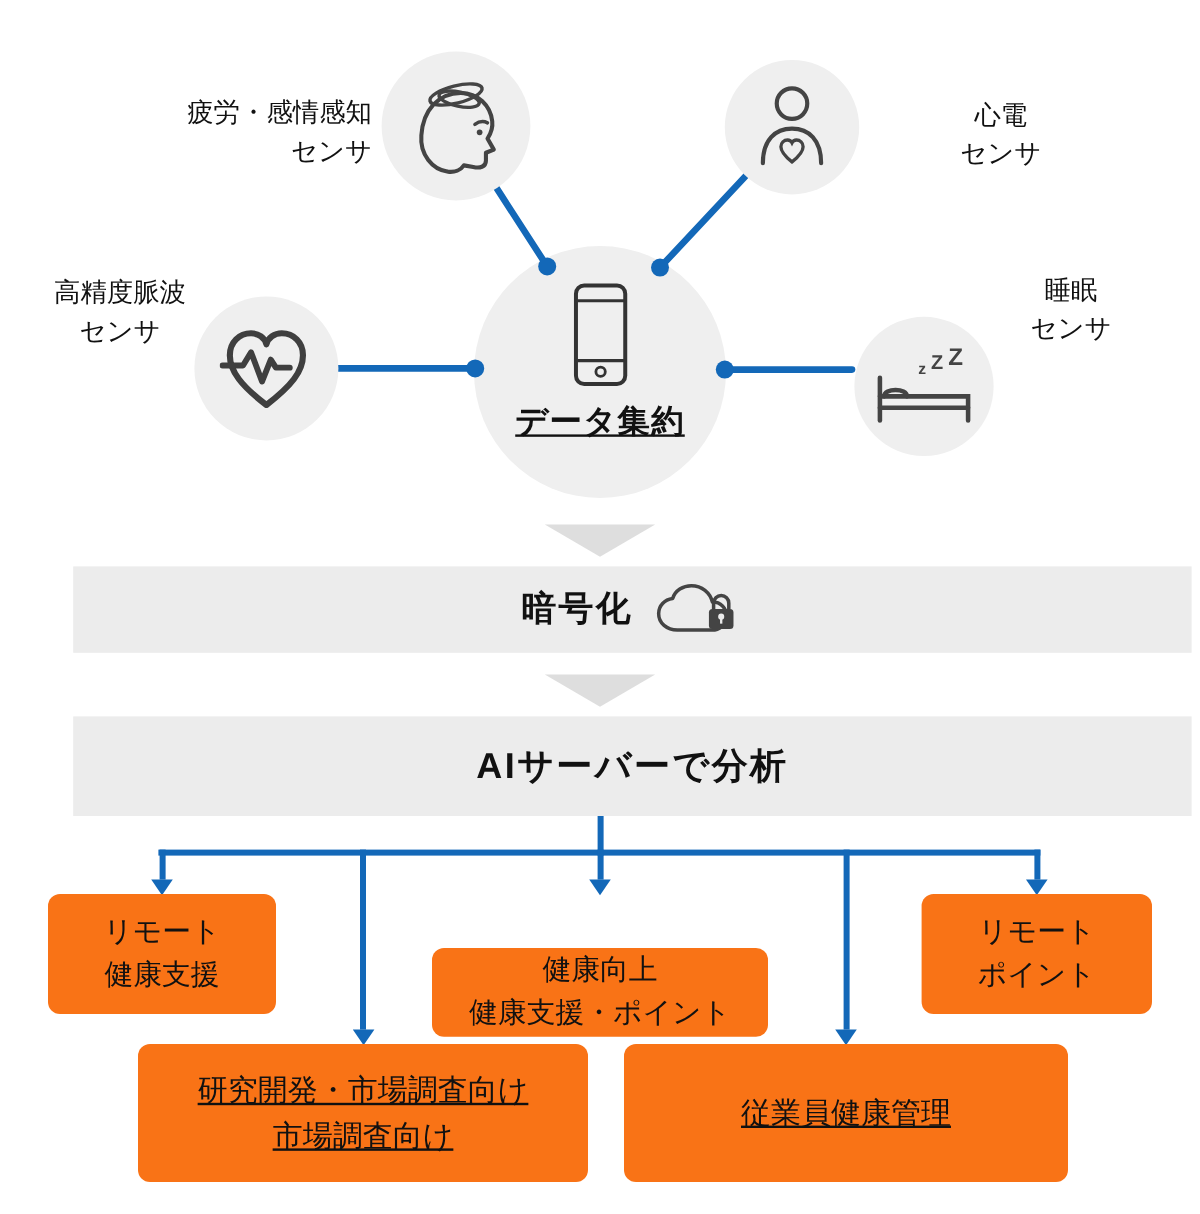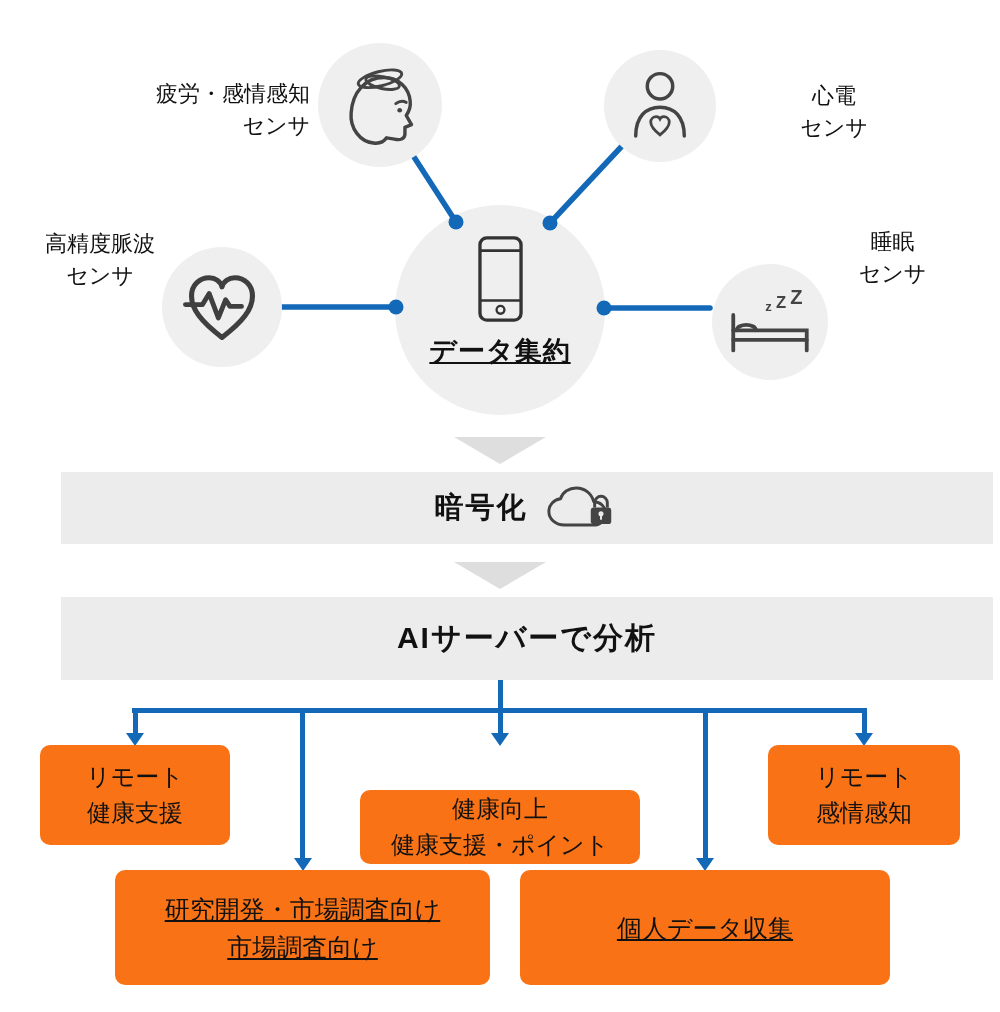--- a/index.html
+++ b/index.html
@@ -162,23 +162,23 @@
   <div class="out-box b1" style="left:40px;top:745px;width:190px;height:100px;">
     <div>リモート</div>
     <div>健康支援</div>
   </div>
   <div class="out-box b2" style="left:360px;top:745px;width:280px;height:74px;margin-top:45px;">
     <div>健康向上</div>
     <div>健康支援・ポイント</div>
   </div>
   <div class="out-box b3" style="left:768px;top:745px;width:192px;height:100px;">
     <div>リモート</div>
-    <div>感情感知</div>
+    <div>ポイント</div>
   </div>
   <div class="out-box b4" style="left:115px;top:870px;width:375px;height:115px;">
     <div>研究開発・市場調査向け</div>
     <div>市場調査向け</div>
   </div>
   <div class="out-box b5" style="left:520px;top:870px;width:370px;height:115px;">
-    <div>個人データ収集</div>
+    <div>従業員健康管理</div>
   </div>
 
 </div>
 
 </body></html>

